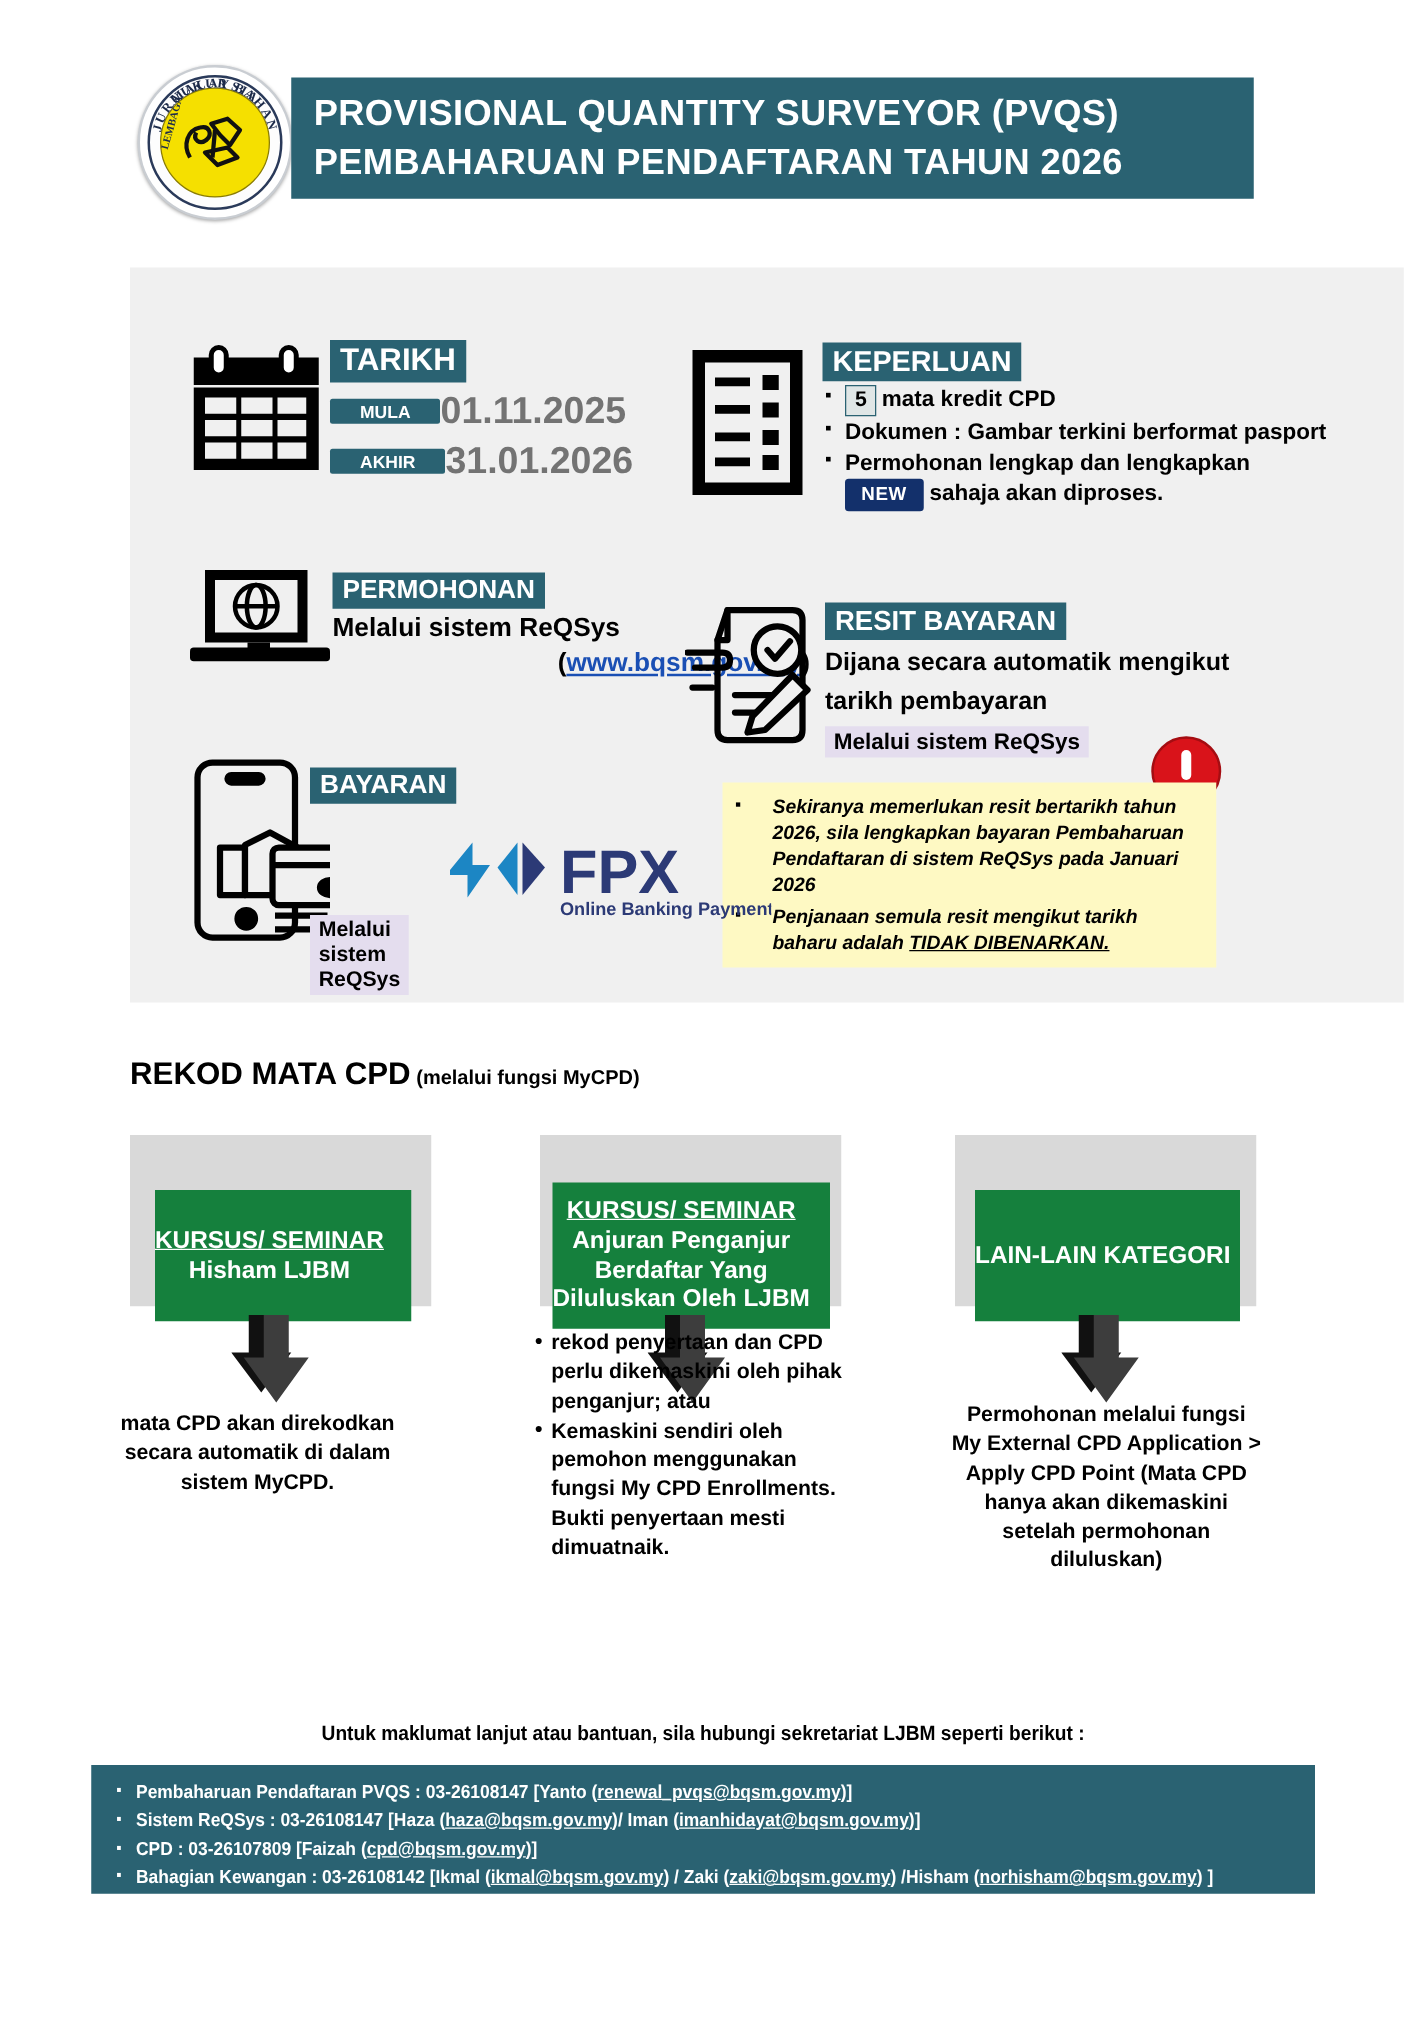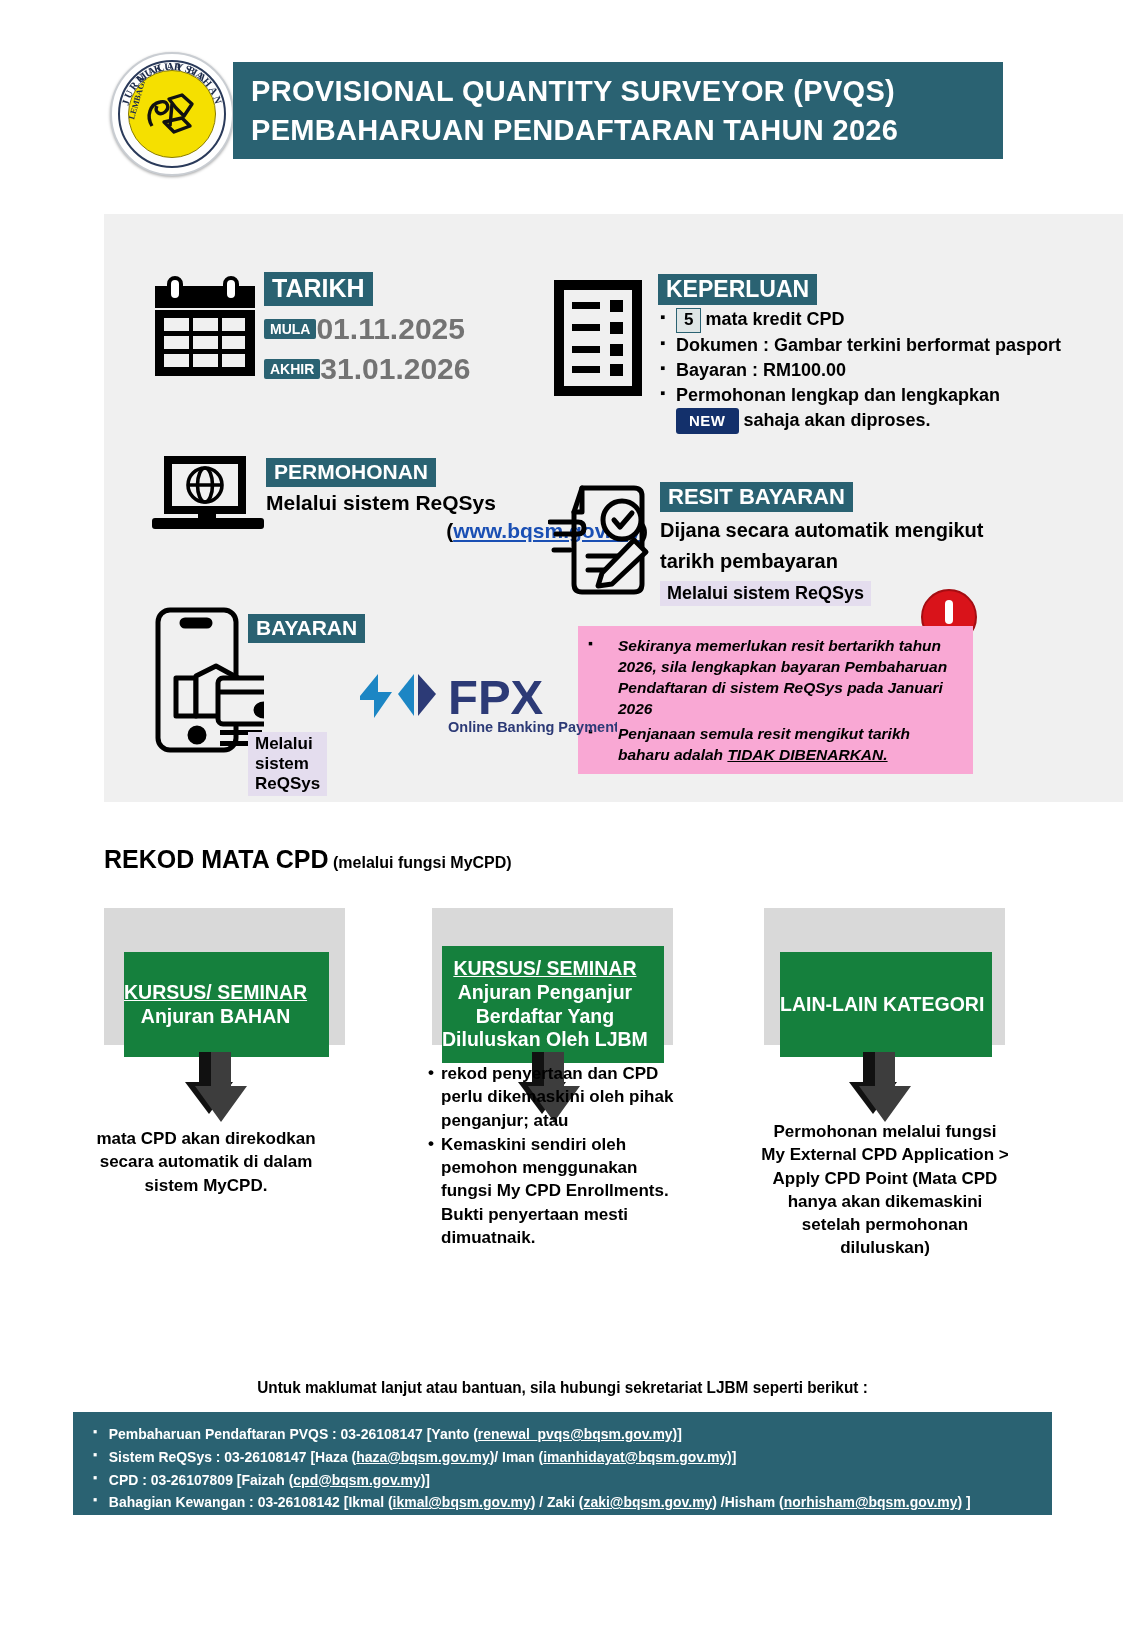--- a/index.html
+++ b/index.html
@@ -28,21 +28,21 @@
   .tag{display:inline-block;background:#2a6272;color:#fff;font-weight:bold;padding:2px 8px 3px 8px;line-height:1.15;}
   .lilac{background:#e4ddee;padding:2px 7px;display:inline-block;font-weight:bold;}
 
   
   .dates{position:absolute;left:152px;top:276px;}
   .cal{position:absolute;left:0;top:0;width:106px;height:104px;}
   .dates .txt{position:absolute;left:112px;top:-4px;width:330px;}
   .tag-tarikh{font-size:25px;}
   .daterow{display:flex;align-items:center;margin-top:6px;}
   .minitag{background:#2a6272;color:#fff;font-size:14px;font-weight:bold;
-           padding:3px 6px;border-radius:2px;line-height:1;}
+           padding:3px 24px;border-radius:2px;line-height:1;}
   .dateval{font-size:30px;font-weight:bold;color:#737373;margin-left:0px;}
 
   
   .keperluan{position:absolute;left:550px;top:276px;}
   .doc-icon{position:absolute;left:0;top:0;width:96px;height:124px;}
   .keperluan .txt{position:absolute;left:108px;top:-2px;width:440px;}
   .tag-kep{font-size:23px;}
   ul.kl{list-style:none;margin:3px 0 0 0;padding:0;}
   ul.kl li{position:relative;padding-left:18px;font-size:18px;font-weight:bold;color:#000;line-height:1.33;margin-top:1px;}
   ul.kl li:before{content:"\25AA";position:absolute;left:2px;top:-1px;font-size:15px;}
@@ -61,21 +61,21 @@
 
   
   .resit{position:absolute;left:548px;top:478px;}
   .receipt{position:absolute;left:0;top:0;width:110px;height:122px;}
   .resit .txt{position:absolute;left:112px;top:4px;width:460px;}
   .tag-resit{font-size:22px;}
   .resitline{font-size:20px;font-weight:bold;color:#000;margin-top:6px;line-height:1.25;}
   .resit .lilac{font-size:18px;margin-top:7px;}
 
   
-  .warnbox{position:absolute;left:578px;top:626px;width:395px;background:#f9a8d4;padding:9px 10px 9px 8px;box-sizing:border-box;}
+  .warnbox{position:absolute;left:578px;top:626px;width:395px;background:#fef9c3;padding:9px 10px 9px 8px;box-sizing:border-box;}
   ul.wn{list-style:none;margin:0;padding:0;}
   ul.wn li{position:relative;padding-left:32px;font-size:15.5px;font-weight:bold;font-style:italic;
            color:#000;line-height:1.36;margin-bottom:4px;}
   ul.wn li:last-child{margin-bottom:0;}
   ul.wn li:before{content:"\25AA";position:absolute;left:2px;top:-1px;font-size:14px;font-style:normal;}
   .udl{text-decoration:underline;}
   .warnicon{position:absolute;left:920px;top:588px;width:58px;height:58px;}
 
   
   .bayaran{position:absolute;left:152px;top:604px;}
@@ -207,21 +207,20 @@
           <rect x="60" y="88" width="13" height="12"></rect>
       </g>
     </svg>
     <div class="txt">
       <span class="tag tag-kep">KEPERLUAN</span>
       <ul class="kl">
         <li>
           <span class="chip5">5</span><span>mata kredit CPD</span>
         </li>
         <li>Dokumen : Gambar terkini berformat pasport</li>
-        <li>Bayaran  : RM100.00</li>
         <li>
           <span>Permohonan lengkap dan lengkapkan</span><br>
           <span class="newbadge">NEW</span>
           <span>sahaja akan diproses.</span>
         </li>
       </ul>
     </div>
   </div>
 
   <div class="permohonan">
@@ -314,21 +313,21 @@
 
   <div class="rekod-h">
     <b>REKOD MATA CPD</b>
     <span>(melalui fungsi MyCPD)</span>
   </div>
 
   <div class="cardwrap" id="cw0" style="top:908px;"></div>
   <div class="card" id="c0" style="top:924px;">
     <div>
       <div class="ln u">KURSUS/ SEMINAR</div>
-      <div class="ln">Anjuran BAHAN</div>
+      <div class="ln">Hisham LJBM</div>
     </div>
   </div>
 
   <div class="cardwrap" id="cw1" style="top:908px;"></div>
   <div class="card" id="c1" style="top:918px;">
     <div>
       <div class="ln u">KURSUS/ SEMINAR</div>
       <div class="ln">Anjuran Penganjur</div>
       <div class="ln">Berdaftar Yang</div>
       <div class="ln">Diluluskan Oleh LJBM</div>

